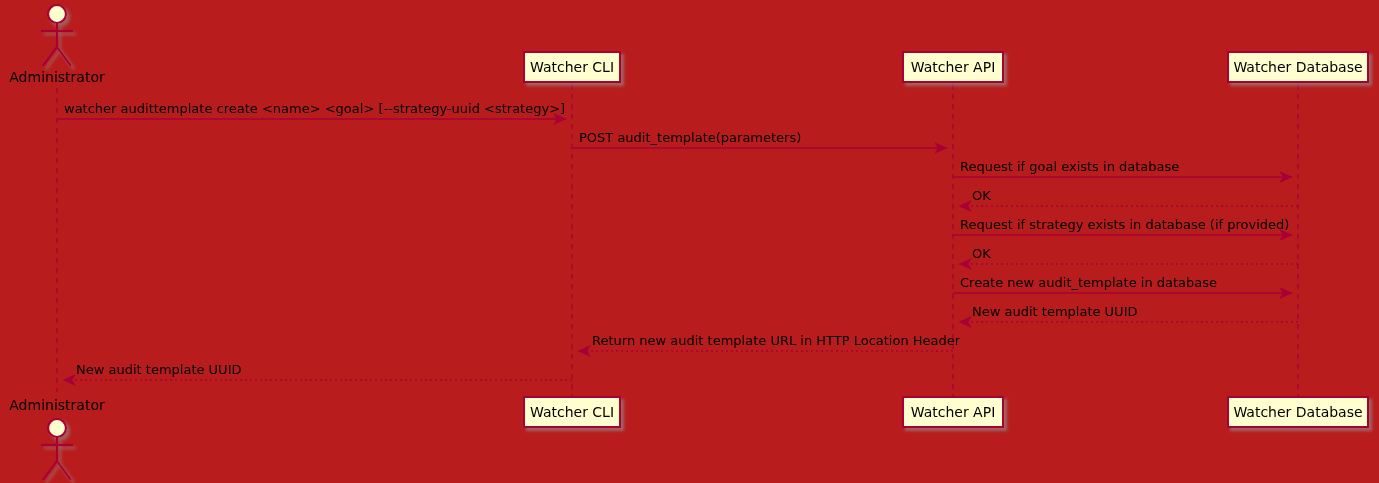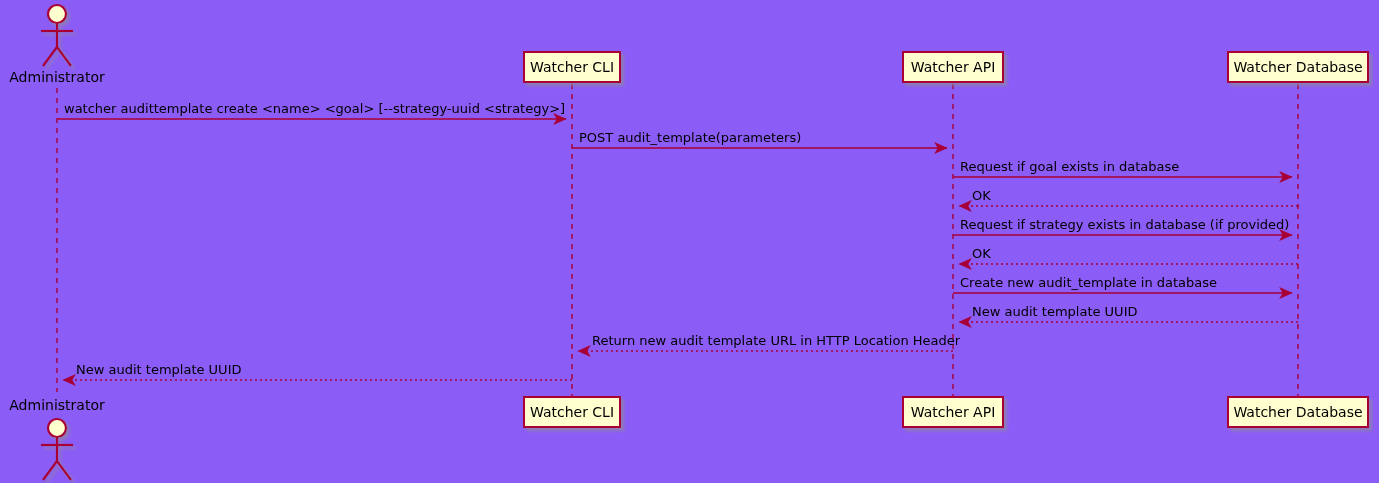--- a/index.html
+++ b/index.html
@@ -7,21 +7,21 @@
     padding: 0;
     background: #FFFFFF;
   }
   body {
     font-family: "DejaVu Sans", sans-serif;
   }
   #diagram {
     position: relative;
     width: 1379px;
     height: 483px;
-    background: #8b5cf6;
+    background: #b91c1c;
     overflow: hidden;
   }
   #diagram svg {
     position: absolute;
     left: 0;
     top: 0;
   }
   .msg-label {
     font-family: "DejaVu Sans", sans-serif;
     font-size: 13px;

